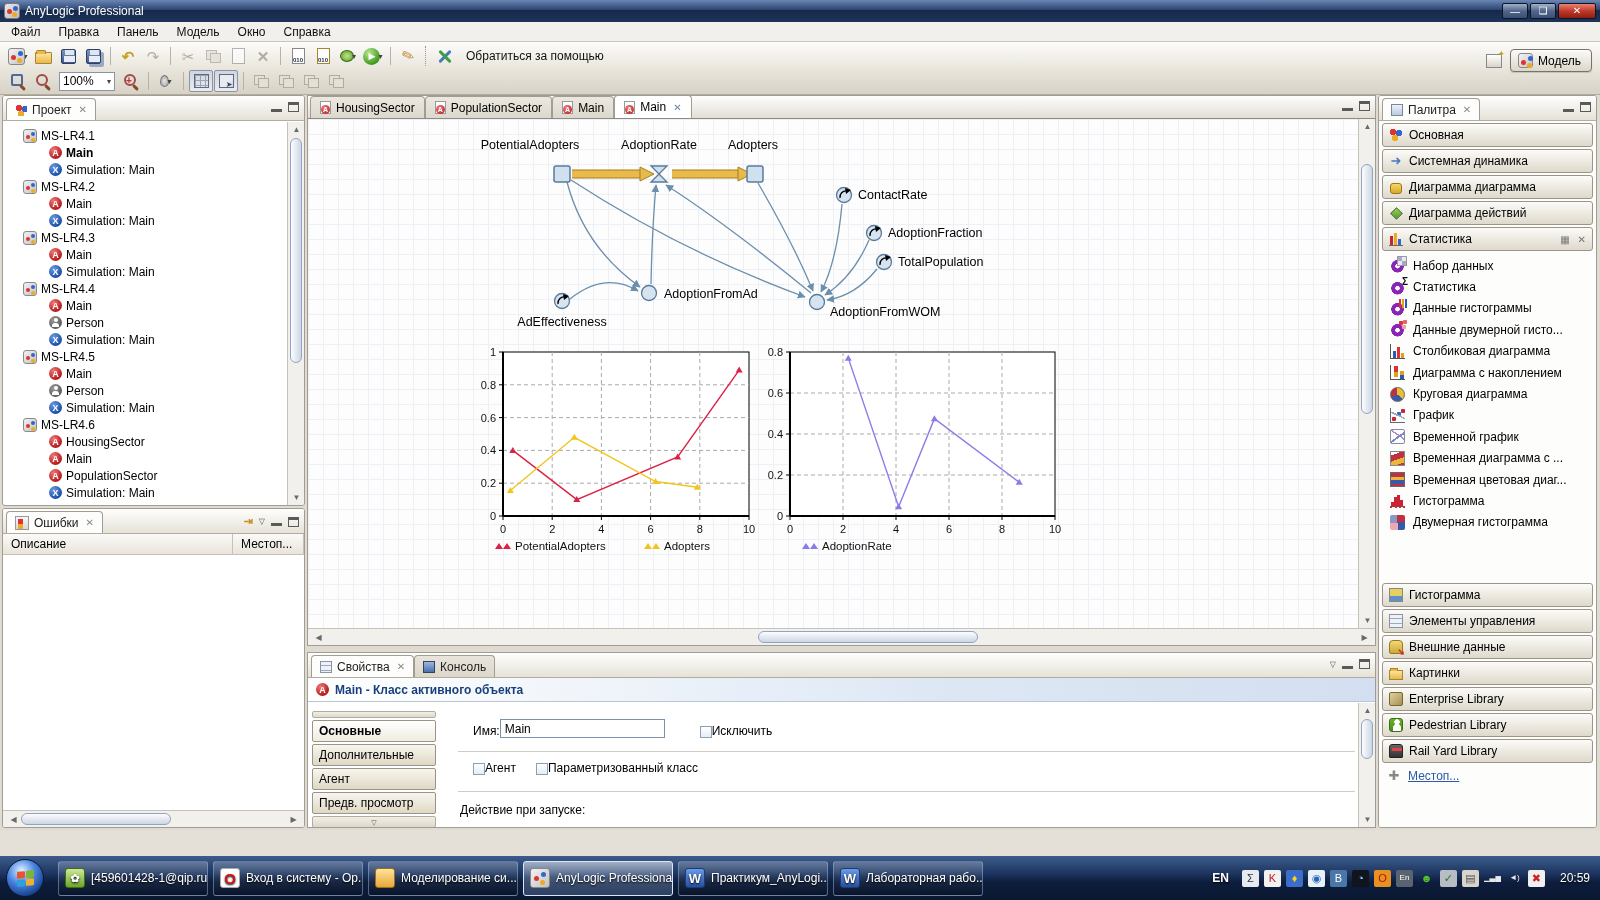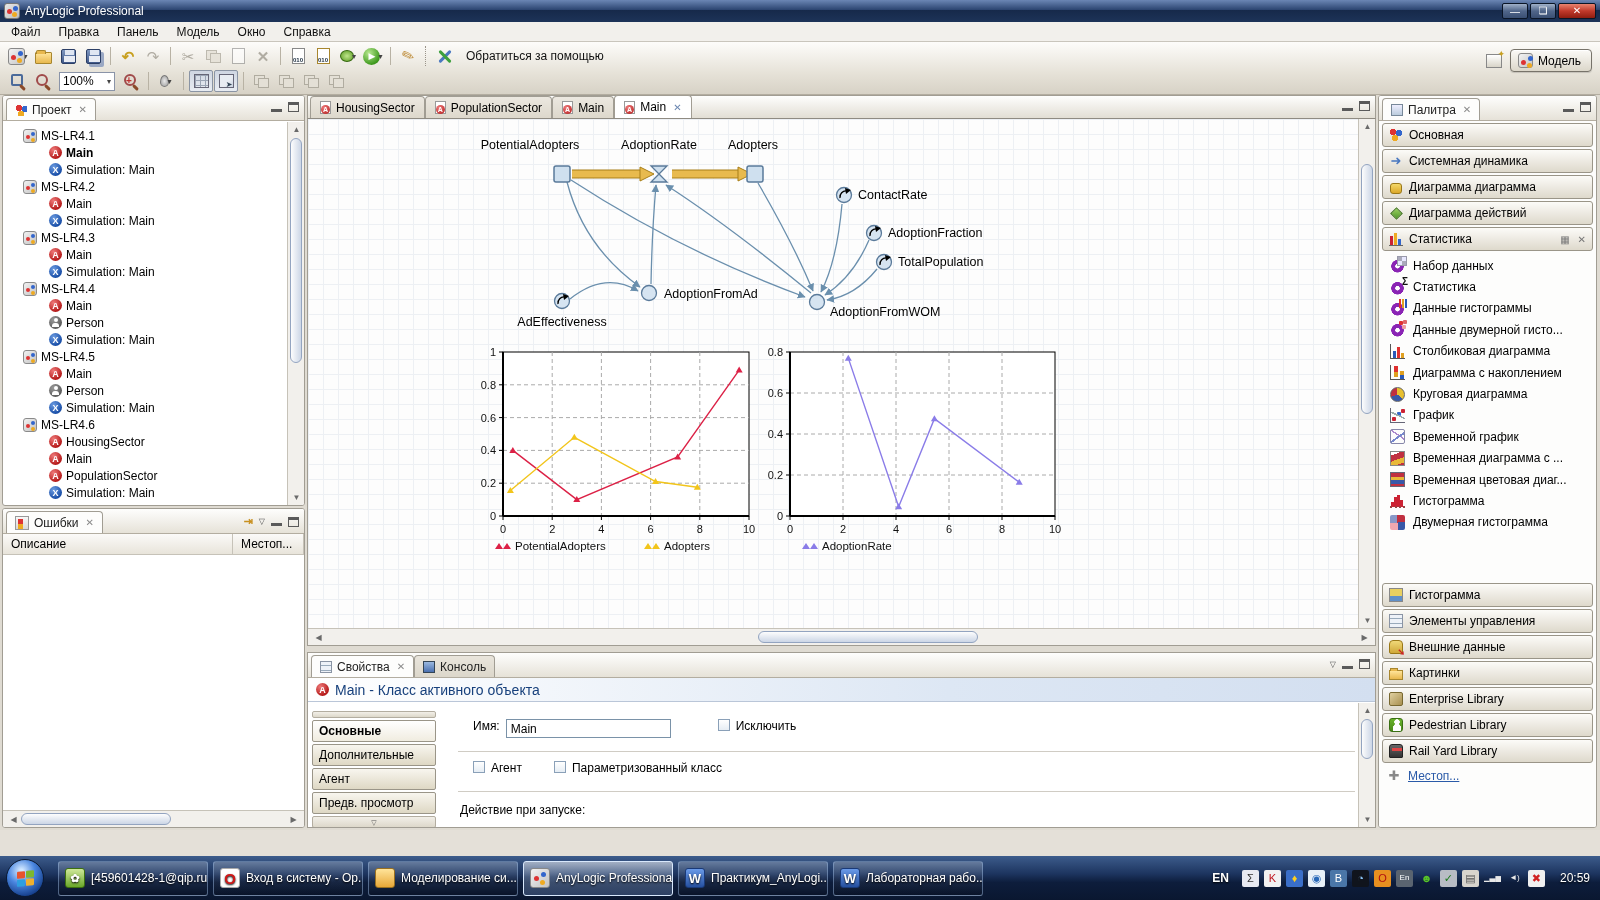--- a/index.html
+++ b/index.html
@@ -111,27 +111,27 @@
   .eicon{width:11px;height:13px;background:#fff;border:1px solid #999;position:relative;flex:none}
   .eicon::after{content:"A";position:absolute;left:0px;top:3px;width:9px;height:9px;border-radius:50%;background:radial-gradient(circle at 35% 30%,#ef7a7a,#b01818);color:#fff;font-size:7px;line-height:9px;text-align:center;font-weight:bold}
   .editor-frame{position:absolute;left:307px;top:24px;width:1069px;height:527px;background:#fff;border:1px solid #a19d93;border-top:none}
   .canvas{position:absolute;left:0;top:0;width:1050px;height:509px;overflow:hidden;background-color:#fdfdfd;
     background-image:linear-gradient(#edf0f4 1px,transparent 1px),linear-gradient(90deg,#edf0f4 1px,transparent 1px);background-size:15px 15px}
   .canvas svg{position:absolute;left:0;top:0}
 
   
   .props{position:absolute;left:307px;top:557px;width:1069px;height:176px;background:#fff;border:1px solid #a19d93;overflow:hidden}
   .props-header{position:absolute;left:0;top:25px;width:100%;height:24px;background:linear-gradient(90deg,#ffffff,#dde7f4 60%,#d3dff0);border-bottom:1px solid #bac6d8;display:flex;align-items:center;gap:6px;padding-left:8px}
-  .props-header .title{font-weight:normal;color:#17407c;font-size:14px}
+  .props-header .title{font-weight:bold;color:#17407c;font-size:12px}
   .props-nav{position:absolute;left:4px;top:58px;width:124px}
   .nav-spacer{height:7px;border:1px solid #b3ada0;background:linear-gradient(#f2efe8,#ddd8ca);border-radius:2px;margin-bottom:2px}
   .nav-btn{height:22px;border:1px solid #9a9588;border-radius:2px;background:linear-gradient(#f8f6ef,#ded8c4);margin-bottom:2px;display:flex;align-items:center;padding-left:6px}
   .nav-btn.active{font-weight:bold;background:linear-gradient(#ffffff,#f0ece0)}
   .nav-bottom{height:12px;border:1px solid #b3ada0;background:linear-gradient(#f2efe8,#ddd8ca);border-radius:2px;text-align:center;font-size:7px;color:#555;line-height:11px}
-  .form-row{position:absolute;display:flex;align-items:flex-start;gap:6px}
+  .form-row{position:absolute;display:flex;align-items:flex-end;}
   .cb{width:12px;height:12px;border:1px solid #8aa0b8;background:linear-gradient(#fff,#e6edf4);flex:none}
   .tinput{height:19px;border:1px solid #7a92a8;background:#fff;font-family:inherit;font-size:12px;padding:0 4px}
   .hline{position:absolute;height:1px;background:#d0ccc4}
 
   
   .pal-body{position:absolute;left:0;top:25px;right:0;bottom:0;background:#fdfdfc;overflow:hidden}
   .pcat{height:24px;margin:2px 3px 1px 3px;border:1px solid #9a9588;border-radius:3px;background:linear-gradient(#fcfbf8,#ded9cc);display:flex;align-items:center;gap:6px;padding:0 6px;position:relative}
   .pcat .hdr-ico{position:absolute;right:6px;display:flex;gap:8px;color:#777;font-size:10px}
   .pitem{height:21.4px;display:flex;align-items:center;gap:8px;padding-left:11px;white-space:nowrap}
   .plink{display:flex;align-items:center;gap:7px;padding-left:8px;height:24px}

